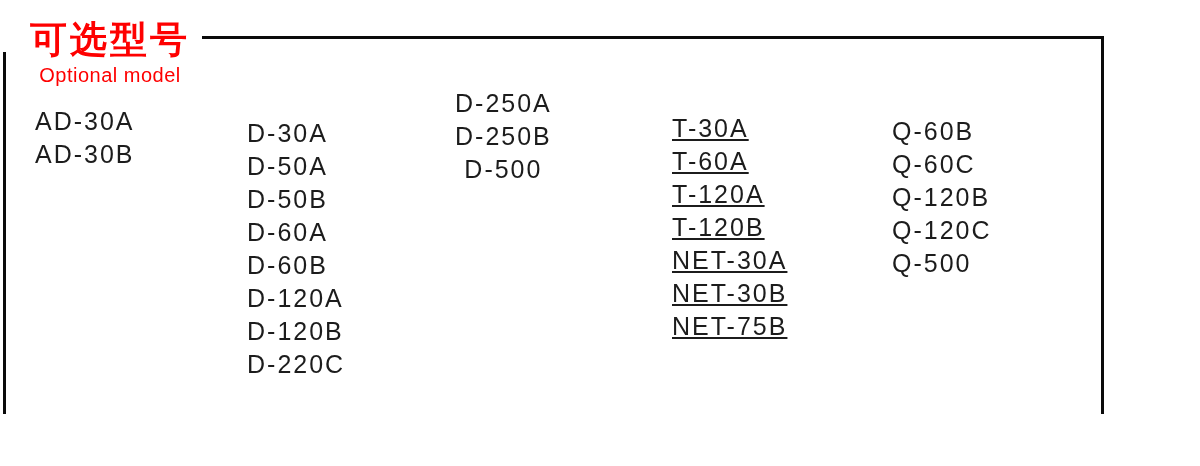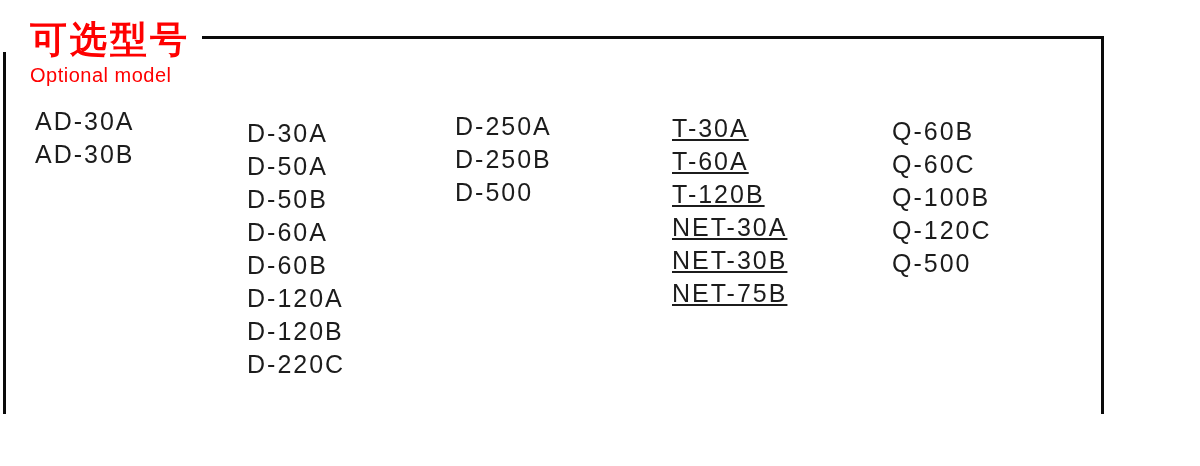--- a/index.html
+++ b/index.html
@@ -43,37 +43,37 @@
     color: #1c1c1c;
   }
   .model-item {
     font-size: 25px;
     line-height: 33px;
     letter-spacing: 2px;
     white-space: nowrap;
   }
   .col-1 { left: 35px;  top: 105px; }
   .col-2 { left: 247px; top: 117px; }
-  .col-3 { left: 455px; top: 110px; }
+  .col-3 { left: 455px; top: 87px; text-align: center; }
   .col-4 { left: 672px; top: 112px; text-decoration: underline; }
   .col-5 { left: 892px; top: 115px; }
 </style>
 </head>
 <body>
 
 <div class="page">
 
   <div class="frame-line frame-top"></div>
   <div class="frame-line frame-right"></div>
   <div class="frame-line frame-bottom"></div>
   <div class="frame-line frame-left"></div>
 
   <div class="legend">
     <div class="legend-title" style="color: rgb(254, 0, 0);">可选型号</div>
-    <div class="legend-subtitle" style="color: rgb(254, 0, 0);">Optional model</div>
+    <div class="legend-subtitle" style="color: rgb(254, 0, 0); text-align: center;">Optional model</div>
   </div>
 
   <div class="model-column col-1">
       <div class="model-item">AD-30A</div>
       <div class="model-item">AD-30B</div>
     </div>
   <div class="model-column col-2">
       <div class="model-item">D-30A</div>
       <div class="model-item">D-50A</div>
       <div class="model-item">D-50B</div>
@@ -84,26 +84,27 @@
       <div class="model-item">D-220C</div>
     </div>
   <div class="model-column col-3">
       <div class="model-item">D-250A</div>
       <div class="model-item">D-250B</div>
       <div class="model-item">D-500</div>
     </div>
   <div class="model-column col-4">
       <div class="model-item">T-30A</div>
       <div class="model-item">T-60A</div>
+      <div class="model-item">T-120A</div>
       <div class="model-item">T-120B</div>
       <div class="model-item">NET-30A</div>
       <div class="model-item">NET-30B</div>
       <div class="model-item">NET-75B</div>
     </div>
   <div class="model-column col-5">
       <div class="model-item">Q-60B</div>
       <div class="model-item">Q-60C</div>
-      <div class="model-item">Q-100B</div>
+      <div class="model-item">Q-120B</div>
       <div class="model-item">Q-120C</div>
       <div class="model-item">Q-500</div>
     </div>
 
 </div>
 
 </body></html>

